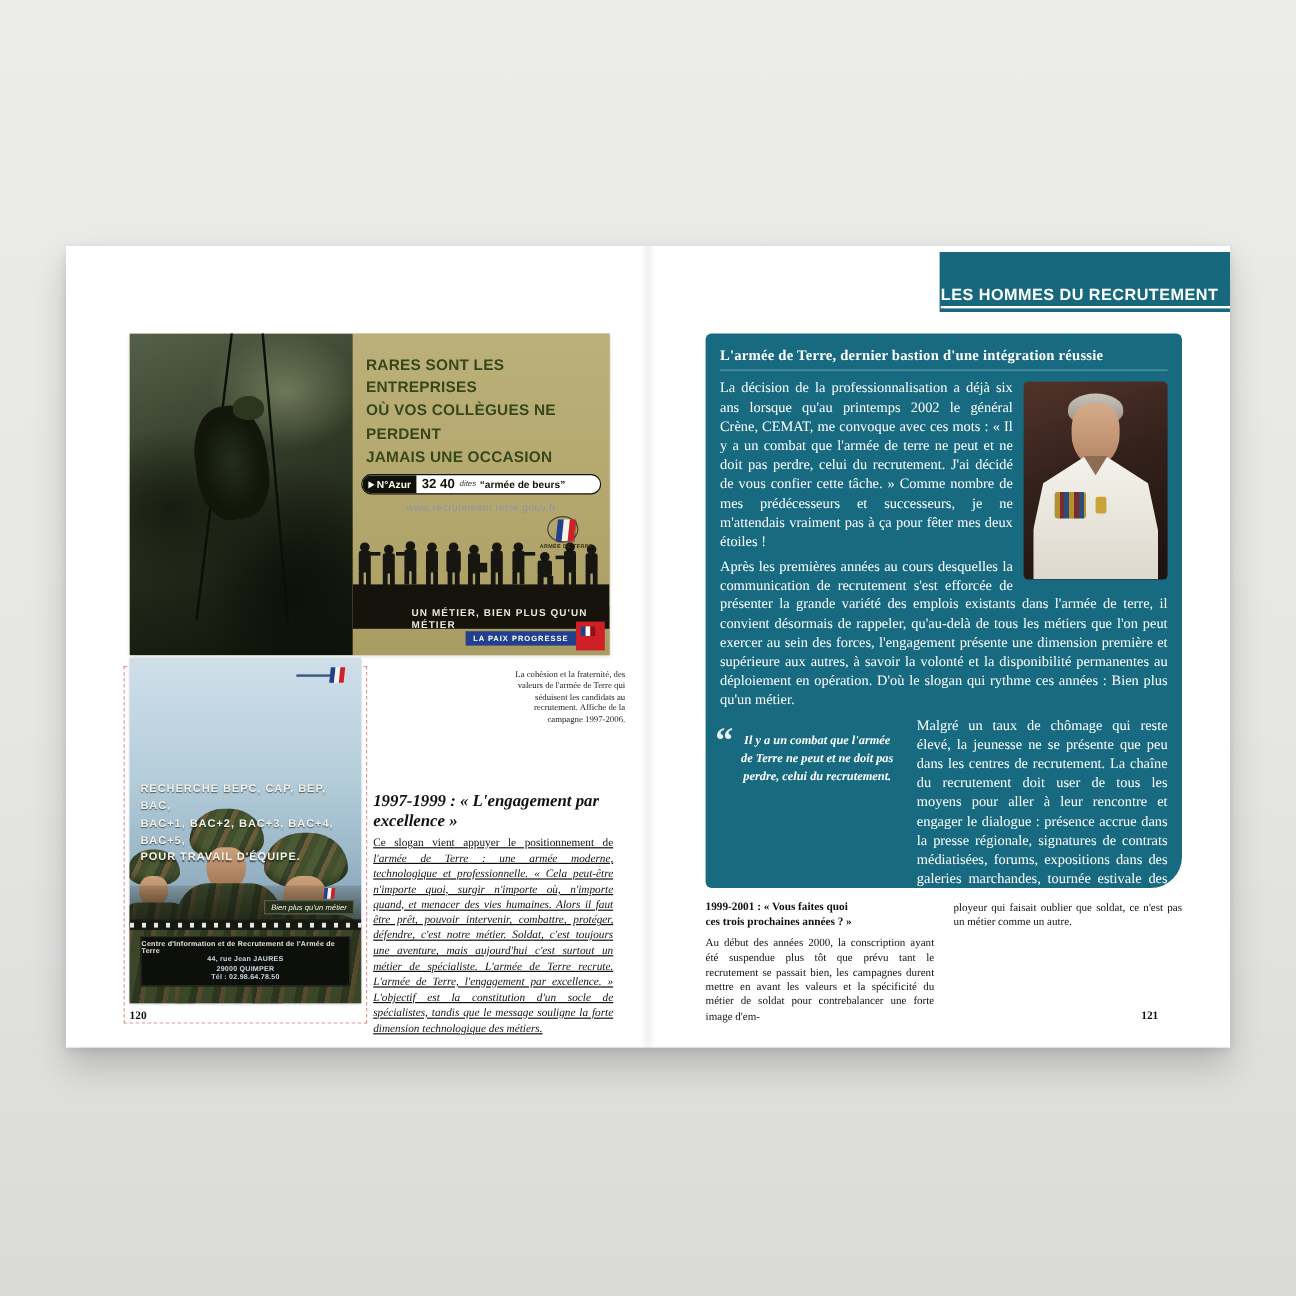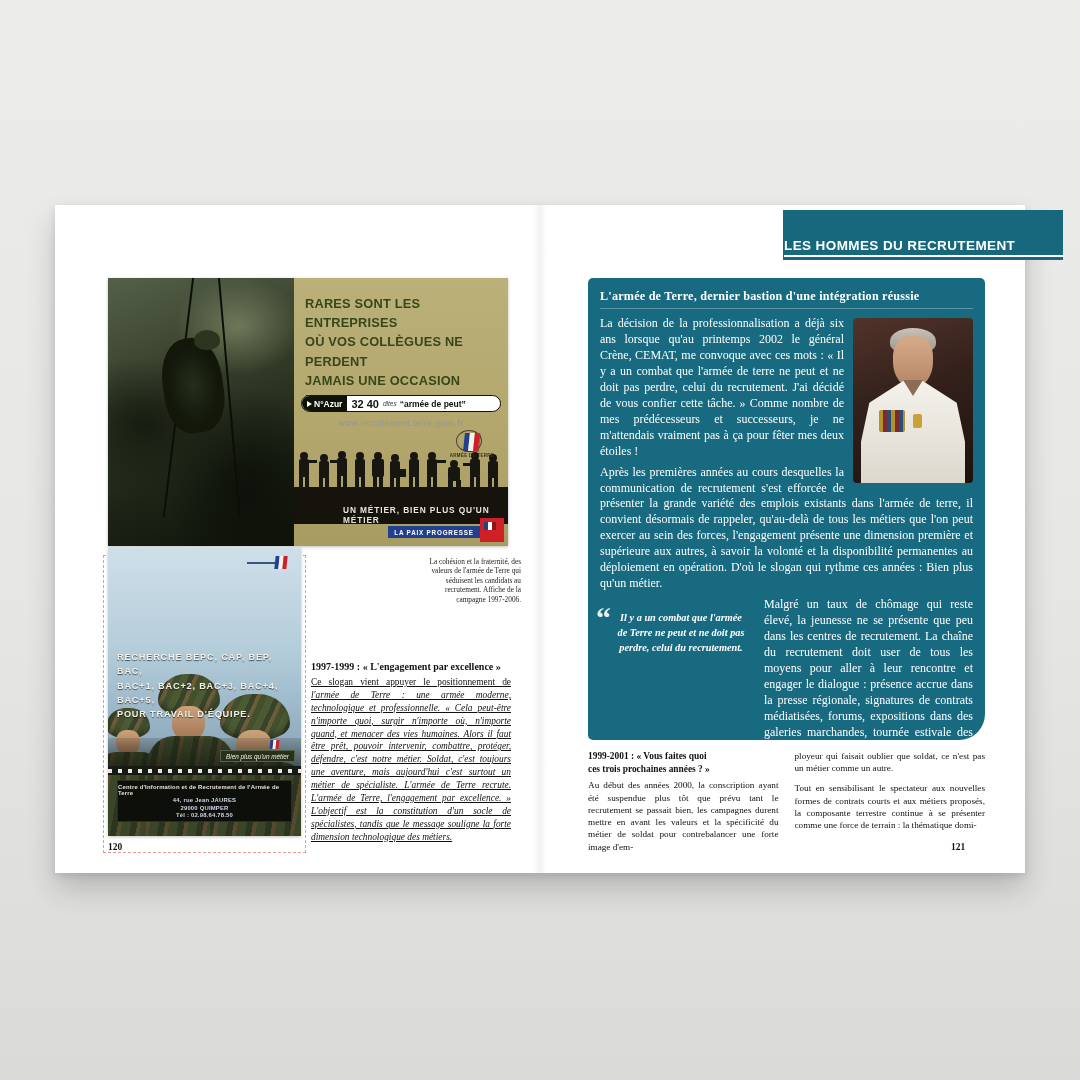--- a/index.html
+++ b/index.html
@@ -13,21 +13,21 @@
     position:absolute; left:55px; top:205px; width:970px; height:668px;
     background:#ffffff;
     box-shadow:0 16px 28px rgba(0,0,0,.18), 0 3px 8px rgba(0,0,0,.10);
   }
   .gutter {
     position:absolute; left:478px; top:0; width:14px; height:100%;
     background:linear-gradient(90deg,rgba(0,0,0,0) 0%,rgba(0,0,0,.05) 50%,rgba(0,0,0,0) 100%);
   }
   
   .header-tab {
-    position:absolute; left:728px; top:5px; width:280px; height:50px;
+    position:absolute; left:728px; top:5px; width:242px; height:50px;
     background:#17687d; display:flex; align-items:flex-end; padding:0 0 3px 1px;
   }
   .header-tab .title {
     font-family:"Liberation Sans",sans-serif; font-weight:bold; color:#fff;
     font-size:13.5px; letter-spacing:.4px; border-bottom:2px solid #fff;
     padding-bottom:2px; width:100%; white-space:nowrap;
   }
   
   .poster1 { position:absolute; left:53px; top:73px; width:400px; height:268px; background:#b3a76d; box-shadow:0 1px 3px rgba(0,0,0,.25); overflow:hidden; }
   .poster1 .photo {
@@ -112,21 +112,21 @@
       font-family:"Liberation Sans",sans-serif; font-size:6.4px; font-style:italic; padding:1.5px 5px; border:1px solid #55604a; }
   .poster2 .tag-logo { position:absolute; right:22px; top:0px; width:26px; height:10px; display:flex; justify-content:flex-end; }
   .poster2 .tag-logo .flag { width:9px; height:9px; display:flex; transform:skewX(-6deg); }
   .poster2 .tag-logo .flag i { flex:1; }
   .poster2 .addr { position:absolute; left:9px; top:232px; width:175px; height:42px; background:#0d0f0a;
       border:1px solid #2a2d22; display:flex; flex-direction:column; align-items:center; justify-content:center; gap:1.5px; }
   .poster2 .addr .l { font-family:"Liberation Sans",sans-serif; color:#e8e4d6; font-size:5.9px; font-weight:bold; letter-spacing:.2px; }
   .poster2 .addr .l2 { color:#cfd6e8; }
   
   .sec97 { position:absolute; left:256px; top:456px; width:200px; }
-  .sec97 .h { font-weight:bold; font-size:10px; margin-bottom:4px; color:#111; }
+  .sec97 .h { font-weight:bold; font-size:14px; margin-bottom:4px; color:#111;font-style:italic; }
   .sec97 .b { font-size:9.4px; line-height:1.37; text-align:justify; color:#111; font-style:italic;text-decoration:underline; }
   .sec97 .b::first-line { font-style:normal; }
   .pagenum { position:absolute; top:637px; font-weight:bold; font-size:9.5px; color:#111; }
   .pn120 { left:53px; } .pn121 { left:896px; width:22px; text-align:left; }
   
   .feature {
     position:absolute; left:533px; top:73px; width:397px; height:462px;
     background:#176a80; border-radius:5px 5px 26px 5px; color:#fff;
     padding:11px 12px 10px 12px; overflow:hidden;
   }
@@ -179,21 +179,21 @@
 OÙ VOS COLLÈGUES NE PERDENT
 JAMAIS UNE OCCASION
 DE VOUS SOUTENIR</div>
     <div class="azur">
       <div class="black">
         <span class="play-ic"></span>
         <span>N°Azur</span>
       </div>
       <div class="num">32 40</div>
       <div class="dites">dites</div>
-      <div class="brandq">“armée de peut”</div>
+      <div class="brandq">“armée de beurs”</div>
     </div>
     <div class="url">www.recrutement.terre.gouv.fr</div>
     <div class="sil-band">
       <svg width="214" height="75" viewBox="0 0 214 75">
         <rect x="0" y="57" width="214" height="18" fill="#15130c"></rect>
         <g fill="#181610">
           <g transform="translate(10,0)">
               <circle cx="0" cy="26" r="4"></circle>
               <rect x="-5" y="29" width="10" height="18" rx="2"></rect>
               <rect x="-5" y="46" width="4" height="12"></rect>
@@ -378,18 +378,17 @@
   </div>
 
   <div class="cols99">
     <div class="col">
       <div class="h">1999-2001 : « Vous faites quoi
 ces trois prochaines années ? »</div>
       <p>Au début des années 2000, la conscription ayant été suspendue plus tôt que prévu tant le recrutement se passait bien, les campagnes durent mettre en avant les valeurs et la spécificité du métier de soldat pour contrebalancer une forte image d'em-</p>
     </div>
     <div class="col">
       <p>ployeur qui faisait oublier que soldat, ce n'est pas un métier comme un autre.</p>
-      <p>Tout en sensibilisant le spectateur aux nouvelles formes de contrats courts et aux métiers proposés, la composante terrestre continue à se présenter comme une force de terrain : la thématique domi-</p>
     </div>
   </div>
 
   <div class="pagenum pn121">121</div>
 </div>
 
 </body></html>

